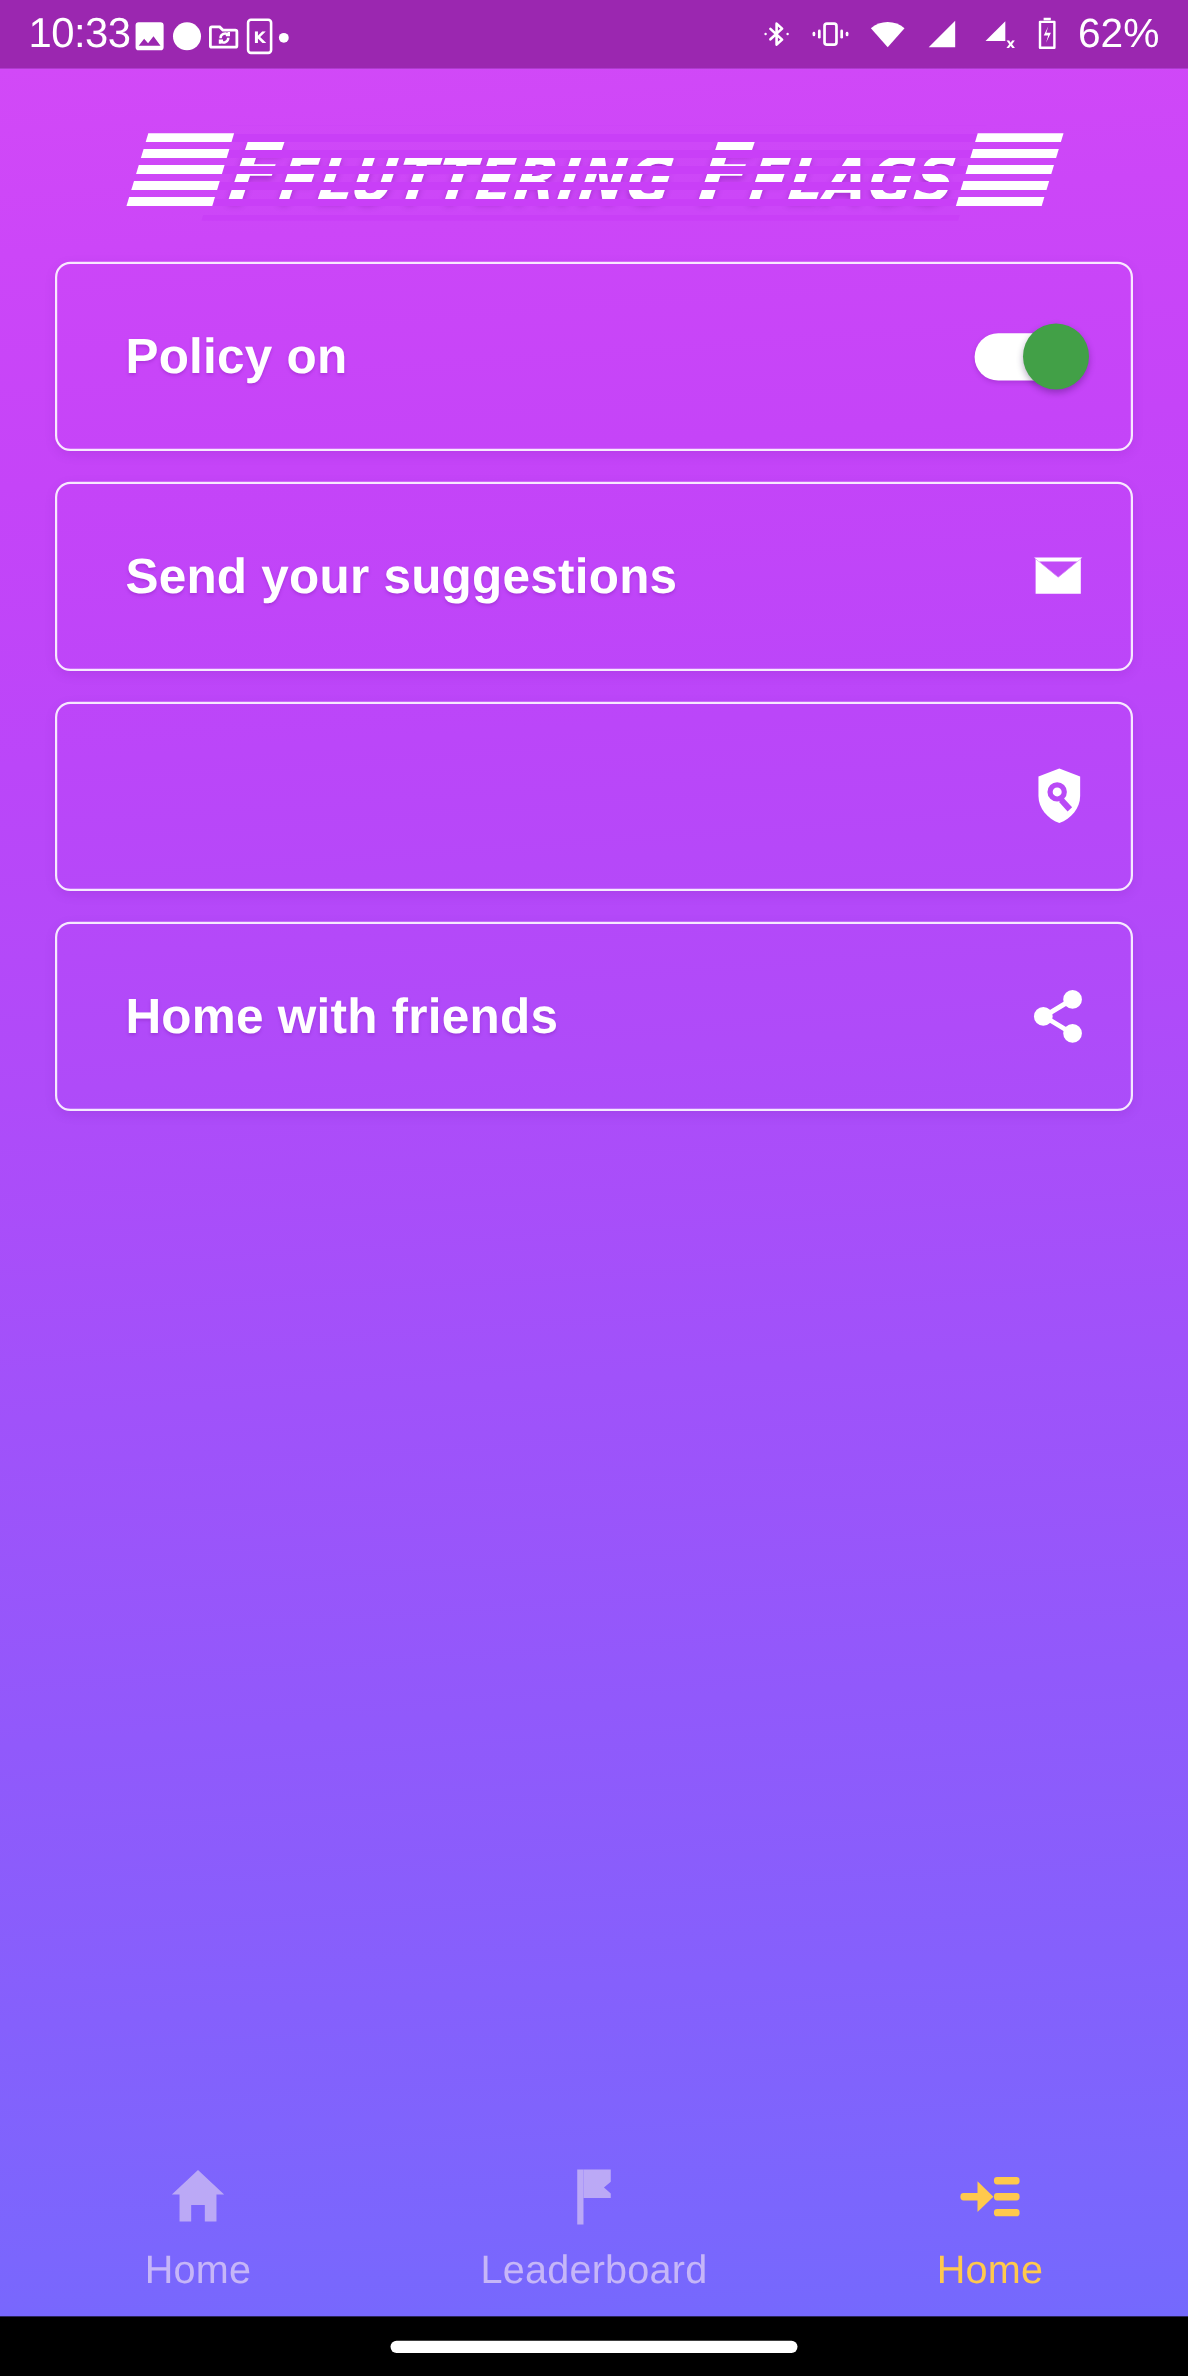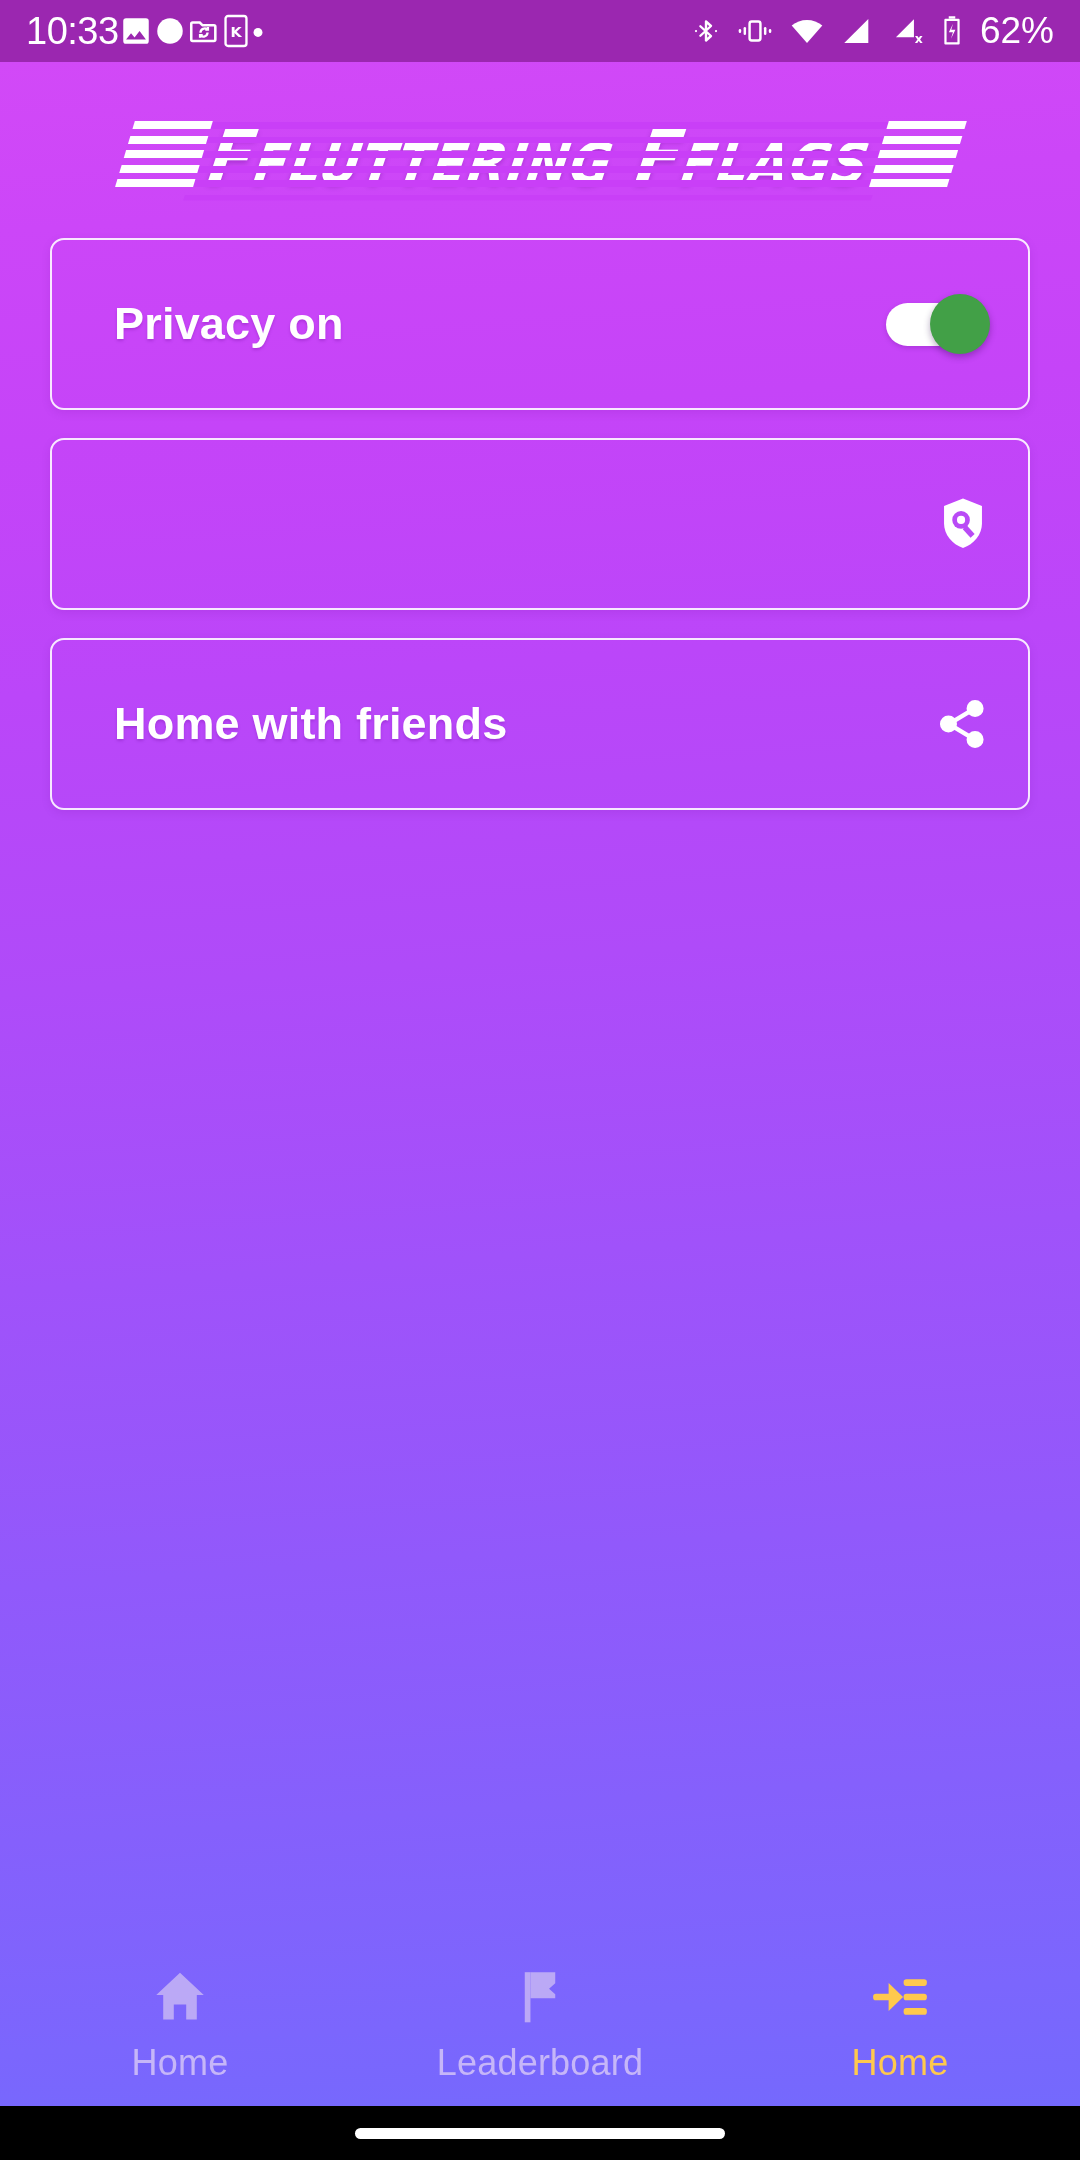--- a/index.html
+++ b/index.html
@@ -20,21 +20,21 @@
 
   
   .status-bar {
     position:absolute; top:0; left:0;
     width:1080px; height:62px;
     background:#9B27B0;
     display:flex; align-items:center;
     padding:0 26px;
     color:#fff;
   }
-  .sb-left { display:flex; align-items:center; }
+  .sb-left { display:flex; align-items:flex-end; }
   .sb-clock {
     font-size:38px; font-weight:400; letter-spacing:-0.5px;
     line-height:1; color:#fff;
   }
   .sb-right { margin-left:auto; display:flex; align-items:center; gap:15px; }
   .sb-batt-text { font-size:37px; font-weight:400; color:#fff; margin-left:1px; }
   .ic { display:block; }
 
   
   .app {
@@ -233,30 +233,41 @@
         <span>F</span><span class="small" style="text-transform:uppercase">Fluttering</span><span>&nbsp;</span><span>F</span><span class="small" style="text-transform:uppercase">Flags</span>
         <span class="logo-stripes"></span>
         <span class="logo-ext-left"></span>
         <span class="logo-ext-right"></span>
       </div>
     </div>
 
     <div class="cards">
 
       <div class="card">
-        <span class="card-label">Privacy on</span>
+        <span class="card-label">Policy on</span>
         <span class="card-trail">
           <span class="toggle">
             <span class="toggle-track"></span>
             <span class="toggle-thumb"></span>
           </span>
         </span>
       </div>
 
 
+      <div class="card">
+        <span class="card-label">Send your suggestions</span>
+        <span class="card-trail">
+          <svg width="56" height="56" viewBox="0 0 24 24" fill="#fff">
+            <path d="M3.2 5.2h17.6v13.6H3.2z"></path>
+            <path d="M3.2 5.2 12 12.4l8.8-7.2z" fill="#C14BF7"></path>
+            <path d="M2.6 4.6h18.8L12 12.2 2.6 4.6z" fill="#fff"></path>
+            <path d="M4.6 6.2 12 12.2l7.4-6H4.6z" fill="#C14BF7"></path>
+          </svg>
+        </span>
+      </div>
 
       <div class="card">
         <span class="card-trail">
           <svg width="54" height="56" viewBox="0 0 24 26" fill="#fff">
             <path d="M12 1.2 3.2 4.6v8.2c0 5.2 3.8 9.6 8.8 11.4 5-1.8 8.8-6.2 8.8-11.4V4.6L12 1.2z"></path>
             <circle cx="11.1" cy="11.1" r="4.1" fill="#B94AF6"></circle>
             <circle cx="11.1" cy="11.1" r="1.9" fill="#fff"></circle>
             <path d="M13.6 13.5 17.4 17.6 15.5 19.4 11.9 15.4z" fill="#B94AF6"></path>
           </svg>
         </span>

